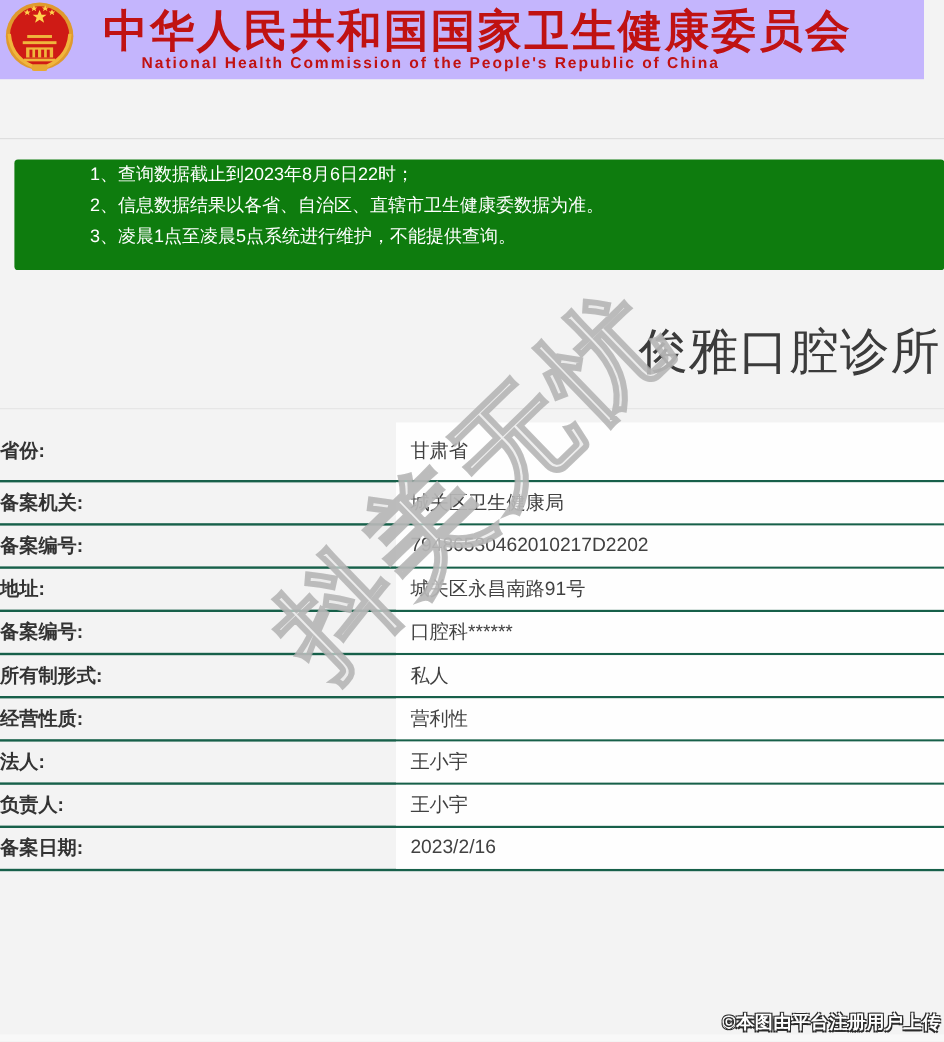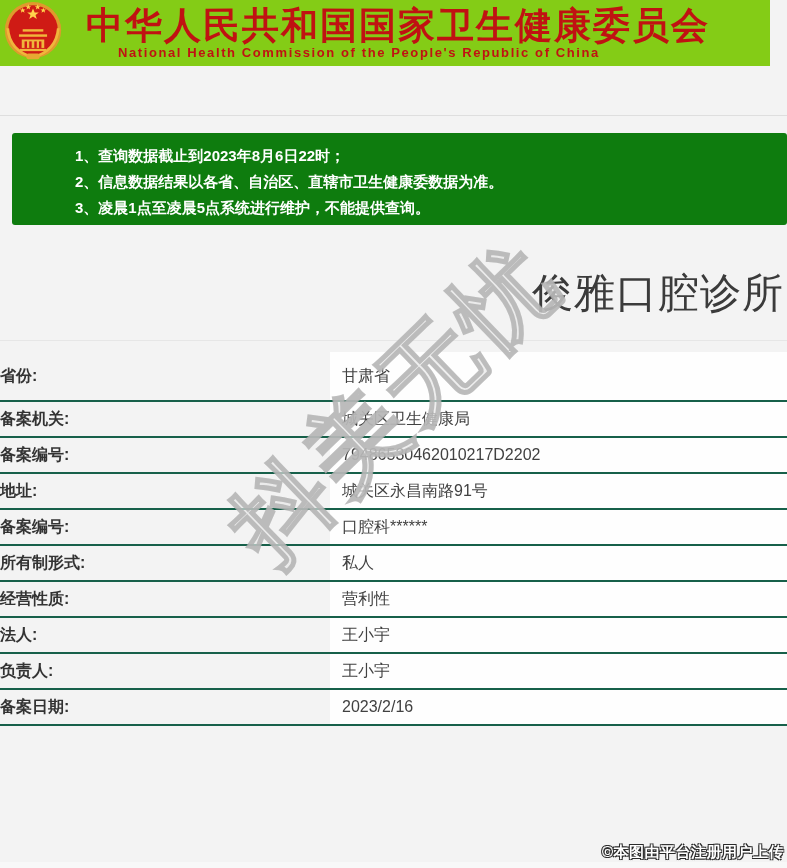--- a/index.html
+++ b/index.html
@@ -7,21 +7,21 @@
   body {
     position:relative;
     background:#f3f3f3;
     font-family:"Liberation Sans","DejaVu Sans",sans-serif;
   }
 
   
   .header {
     position:absolute; top:0; left:0;
     width:770px; height:66px;
-    background:#84cc16;
+    background:#c4b5fd;
   }
   .emblem { position:absolute; left:3px; top:1px; width:60px; height:62px; }
   .header-title-zh {
     position:absolute; left:86px; top:1px;
     font-size:37px; font-weight:bold; color:#c01212;
     letter-spacing:2px; white-space:nowrap;
   }
   .header-title-en {
     position:absolute; left:89px; top:45px;
     font-size:13px; font-weight:bold; color:#c01212;
@@ -30,21 +30,21 @@
 
   .divider-a { position:absolute; top:115px; left:0; width:787px; height:1px; background:#dedede; }
   .divider-b { position:absolute; top:340px; left:0; width:787px; height:1px; background:#e6e6e6; }
 
   
   .notice {
     position:absolute; top:133px; left:12px; right:0; height:92px;
     background:#0e7c0e; border-radius:3px;
     color:#ffffff;
   }
-  .notice ul { list-style:none; padding:10px 0 0 63px; font-size:15px; line-height:26px;font-weight:bold; }
+  .notice ul { list-style:none; padding:0 0 0 63px; font-size:15px; line-height:26px; }
 
   
   .clinic-title {
     position:absolute; top:266px; right:3px;
     font-size:41px; font-weight:400; color:#3b3b3b;
     letter-spacing:1px; white-space:nowrap;margin-left:48px;
   }
 
   
   .record-table { position:absolute; top:352px; left:0; width:787px; }

